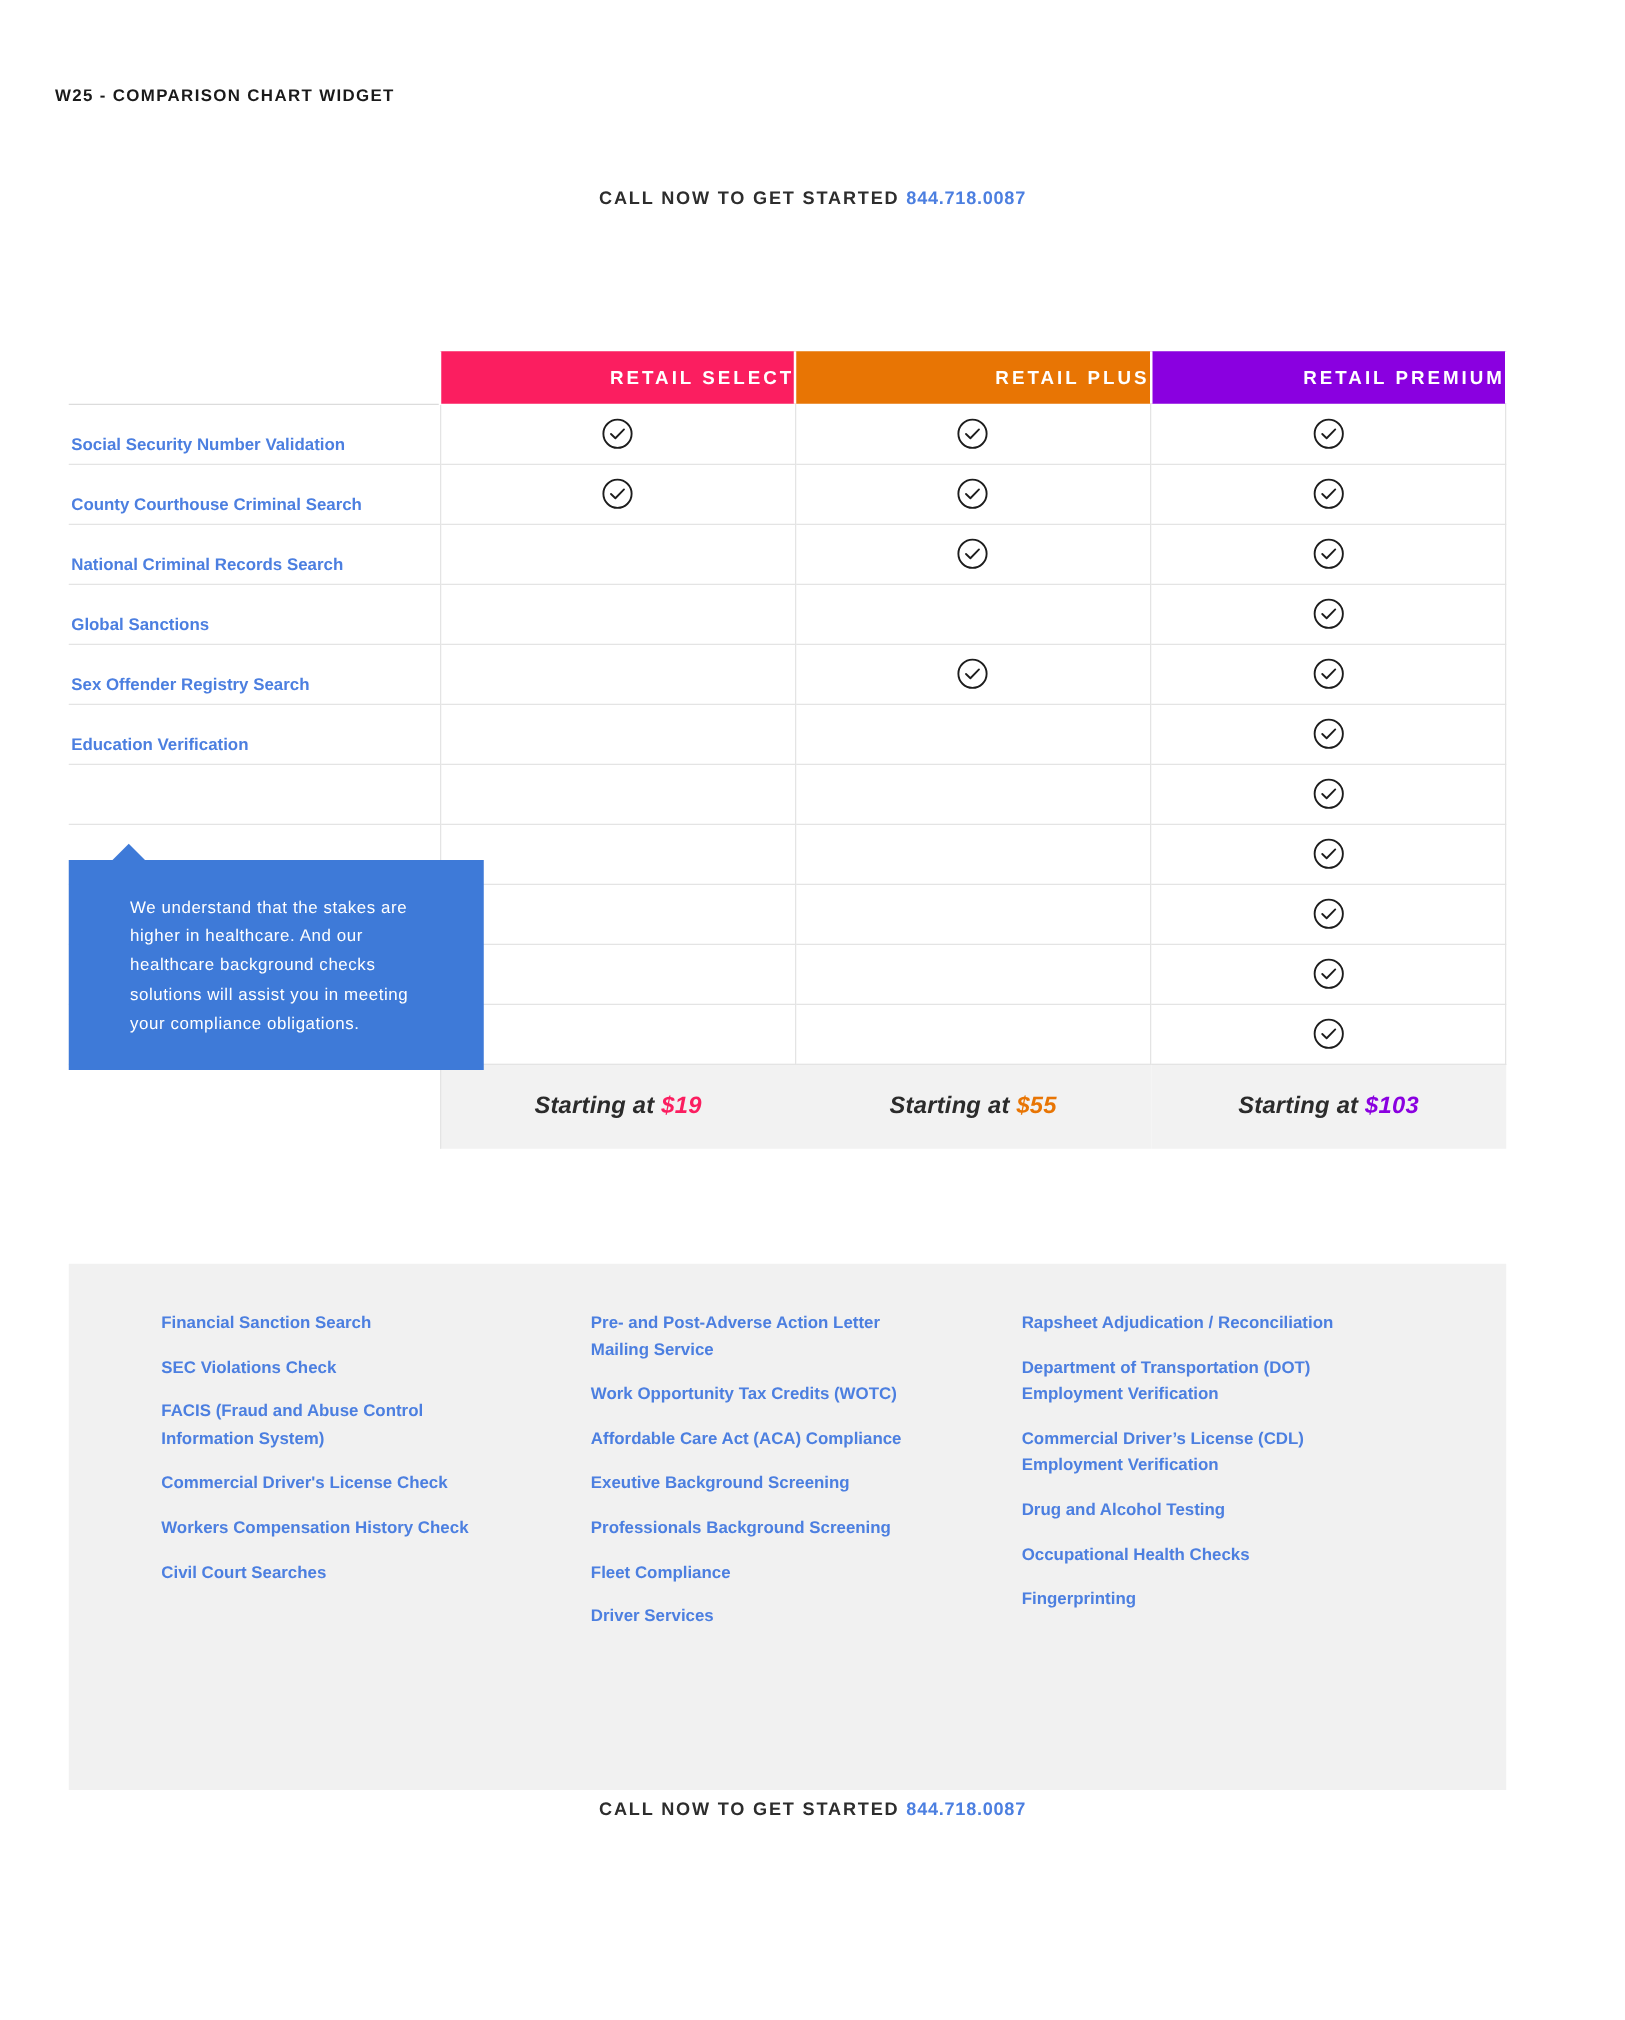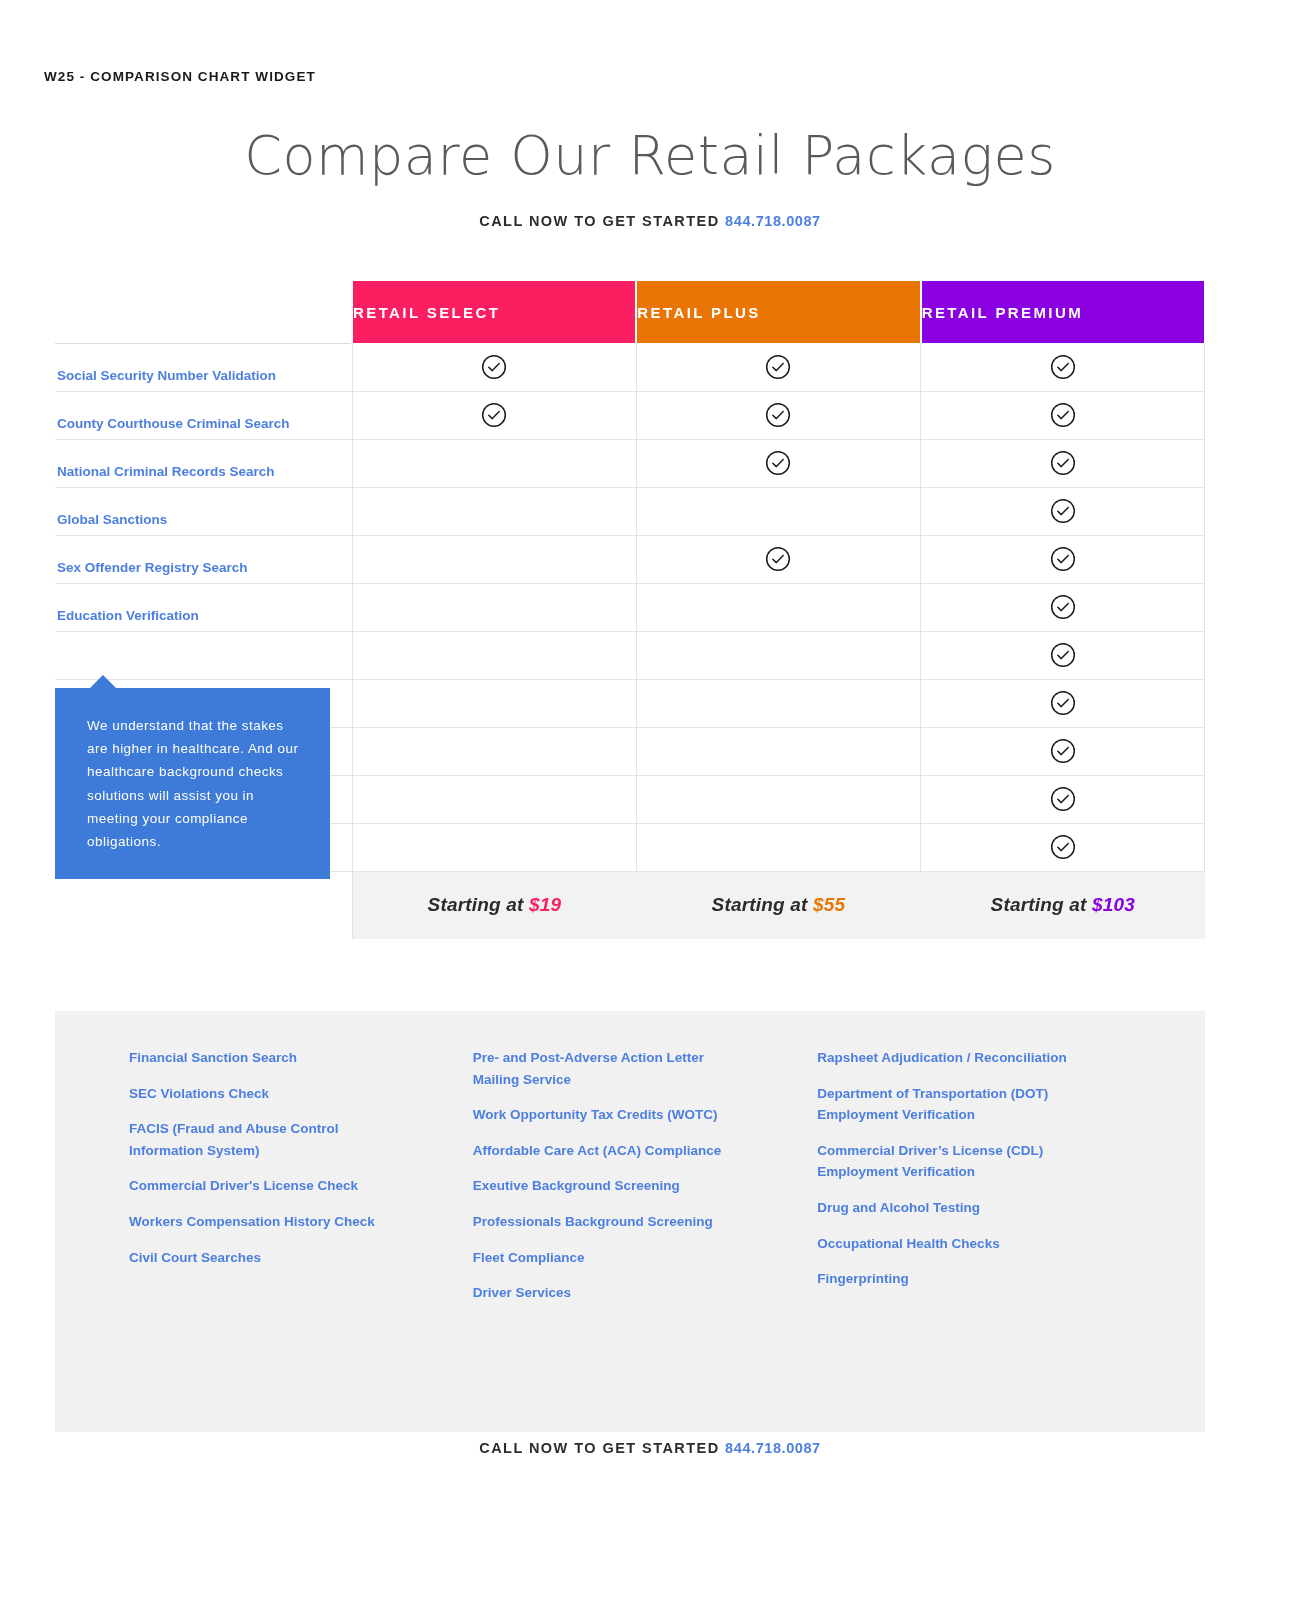--- a/index.html
+++ b/index.html
@@ -28,22 +28,22 @@
   .cta { margin-top: 26px; font-size: 14.5px; font-weight: bold; letter-spacing: .1em; color: #2d2d2d; }
   .cta .phone { color: #4C7FE0; letter-spacing: .04em; }
 
   
   .table-wrap { position: absolute; left: 55px; top: 281px; width: 1150px; }
   table.cmp { width: 1150px; border-collapse: collapse; table-layout: fixed; }
   table.cmp col.c-feat { width: 297px; }
   table.cmp col.c-pkg  { width: 284.33px; }
 
   th.hcell {
-    height: 62px; color: #ffffff; font-size: 15px; font-weight: bold;
-    letter-spacing: .16em; text-align: left; vertical-align: middle;
+    height: 42px; color: #ffffff; font-size: 15px; font-weight: bold;
+    letter-spacing: .16em; text-align: right; vertical-align: middle;
     border-right: 2px solid #ffffff; border-left: 2px solid #ffffff;
   }
   th.hspacer { border-bottom: 1px solid #dcdcdc; background: transparent; }
 
   td.feat {
     height: 48px; padding: 16px 0 0 2px;
     font-size: 13.5px; font-weight: bold; color: #4C7FE0;
     border-bottom: 1px solid #e4e4e4;
     border-right: 1px solid #e4e4e4;
     vertical-align: middle; white-space: nowrap;
@@ -62,23 +62,23 @@
   tr.price-row td { height: 68px; background: #f2f2f2; border-top: 1px solid #e0e0e0; border-bottom: none; }
   tr.price-row td.feat-blank { background: #ffffff; border-right: 1px solid #e4e4e4; border-top: none; }
   .price-cell {
     text-align: center; font-size: 19px; font-style: italic; font-weight: bold;
     color: #2b2b2b; letter-spacing: .01em;
   }
   .price-cell .amt { font-style: italic; font-weight: bold; }
 
   
   .tooltip {
-    position: absolute; left: 55px; top: 688px; width: 275px;
+    position: absolute; left: 55px; top: 688px; width: 332px;
     background: #3E7AD8; color: #ffffff;
-    padding: 26px 30px 26px 32px;
+    padding: 26px 30px 26px 49px;
     font-size: 13.5px; line-height: 1.72; letter-spacing: .035em;
     z-index: 40;
   }
   .tooltip .tip-arrow {
     position: absolute; top: -13px; left: 35px;
     width: 0; height: 0;
     border-left: 13px solid transparent;
     border-right: 13px solid transparent;
     border-bottom: 13px solid #3E7AD8;
   }
@@ -111,21 +111,20 @@
     font-size: 14.5px; font-weight: bold; letter-spacing: .1em; color: #2d2d2d;
   }
   .footer-cta .phone { color: #4C7FE0; letter-spacing: .04em; }
 </style>
 </head>
 <body>
 
 <div class="widget-label">W25 - COMPARISON CHART WIDGET</div>
 
 <div class="hero">
-  <div class="hero-title">Compare Our Retail Packages</div>
   <div class="cta">
     <span>CALL NOW TO GET STARTED</span>
     <span class="phone">844.718.0087</span>
   </div>
 </div>
 
 <div class="table-wrap">
   <table class="cmp">
     <colgroup>
       <col class="c-feat">

